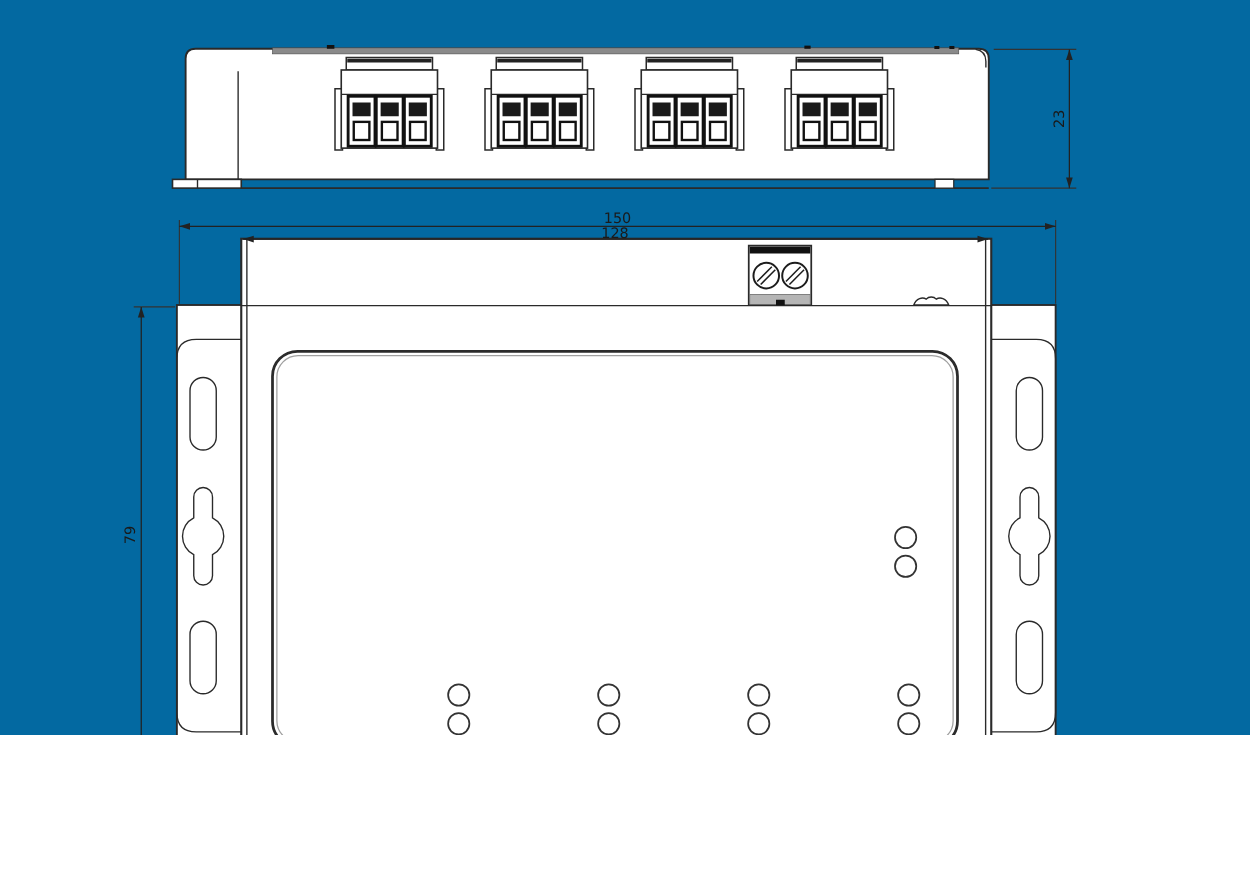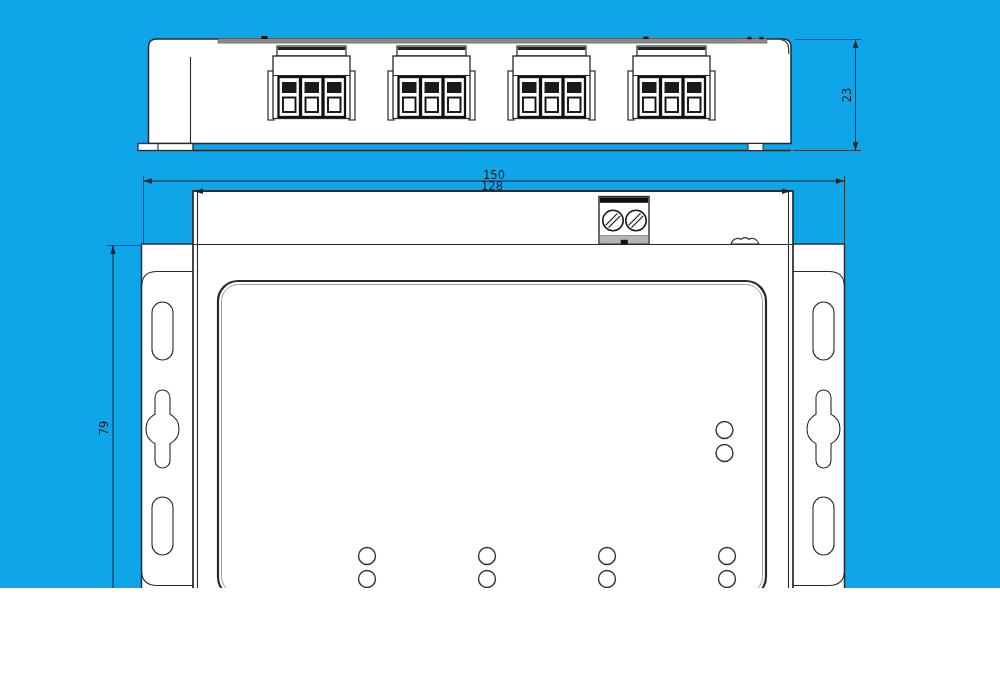--- a/index.html
+++ b/index.html
@@ -1,16 +1,16 @@
 <!DOCTYPE html>
 <html><head>
 <meta charset="utf-8">
 <style>
   html,body{margin:0;padding:0;background:#ffffff;}
-  .page{width:1000px;height:588px;position:relative;background:#0ea5e9;overflow:hidden;}
+  .page{width:1000px;height:588px;position:relative;background:#0369a1;overflow:hidden;}
   svg{display:block;}
   text{font-family:"DejaVu Sans","Liberation Sans",sans-serif;font-size:11.5px;fill:#1a1a1a;}
   .thin{stroke:#2a2a2a;stroke-width:1.1;fill:none;}
   .med{stroke:#2a2a2a;stroke-width:1.5;fill:none;}
   .dim{stroke:#222;stroke-width:1;fill:none;}
   .ext{stroke:#333;stroke-width:0.9;fill:none;}
   .whitefill{fill:#ffffff;}
 </style>
 </head>
 <body>

